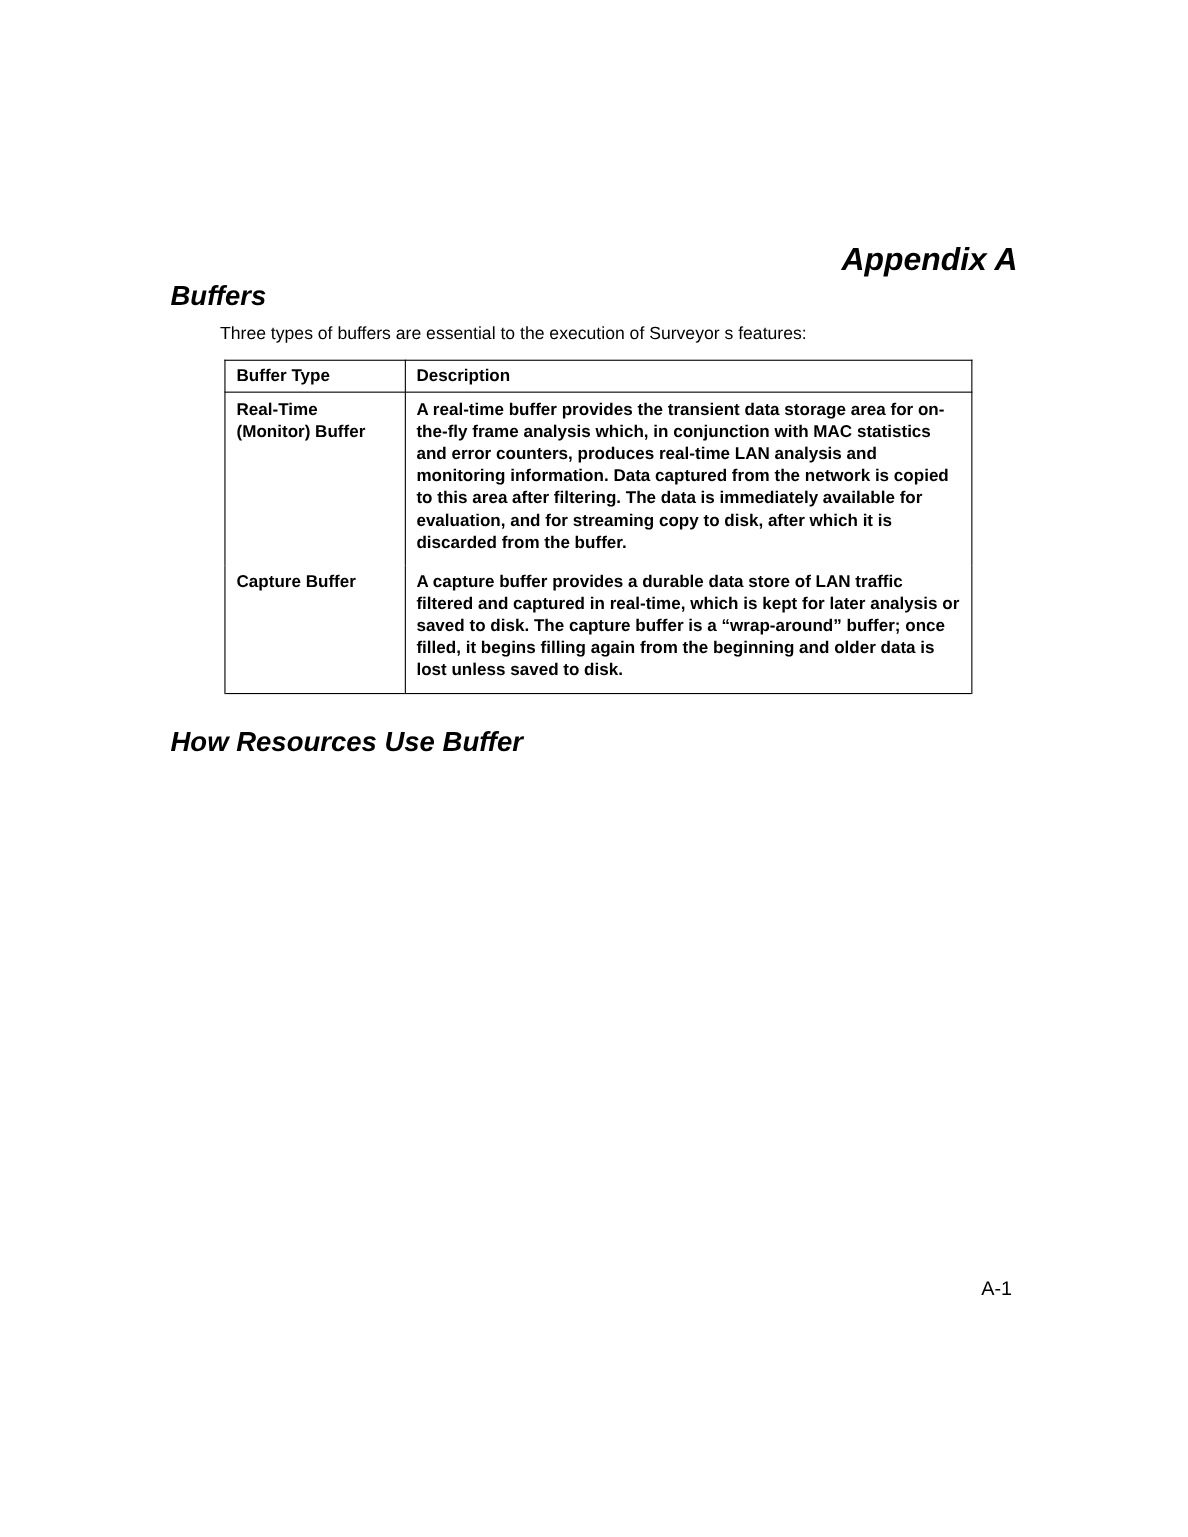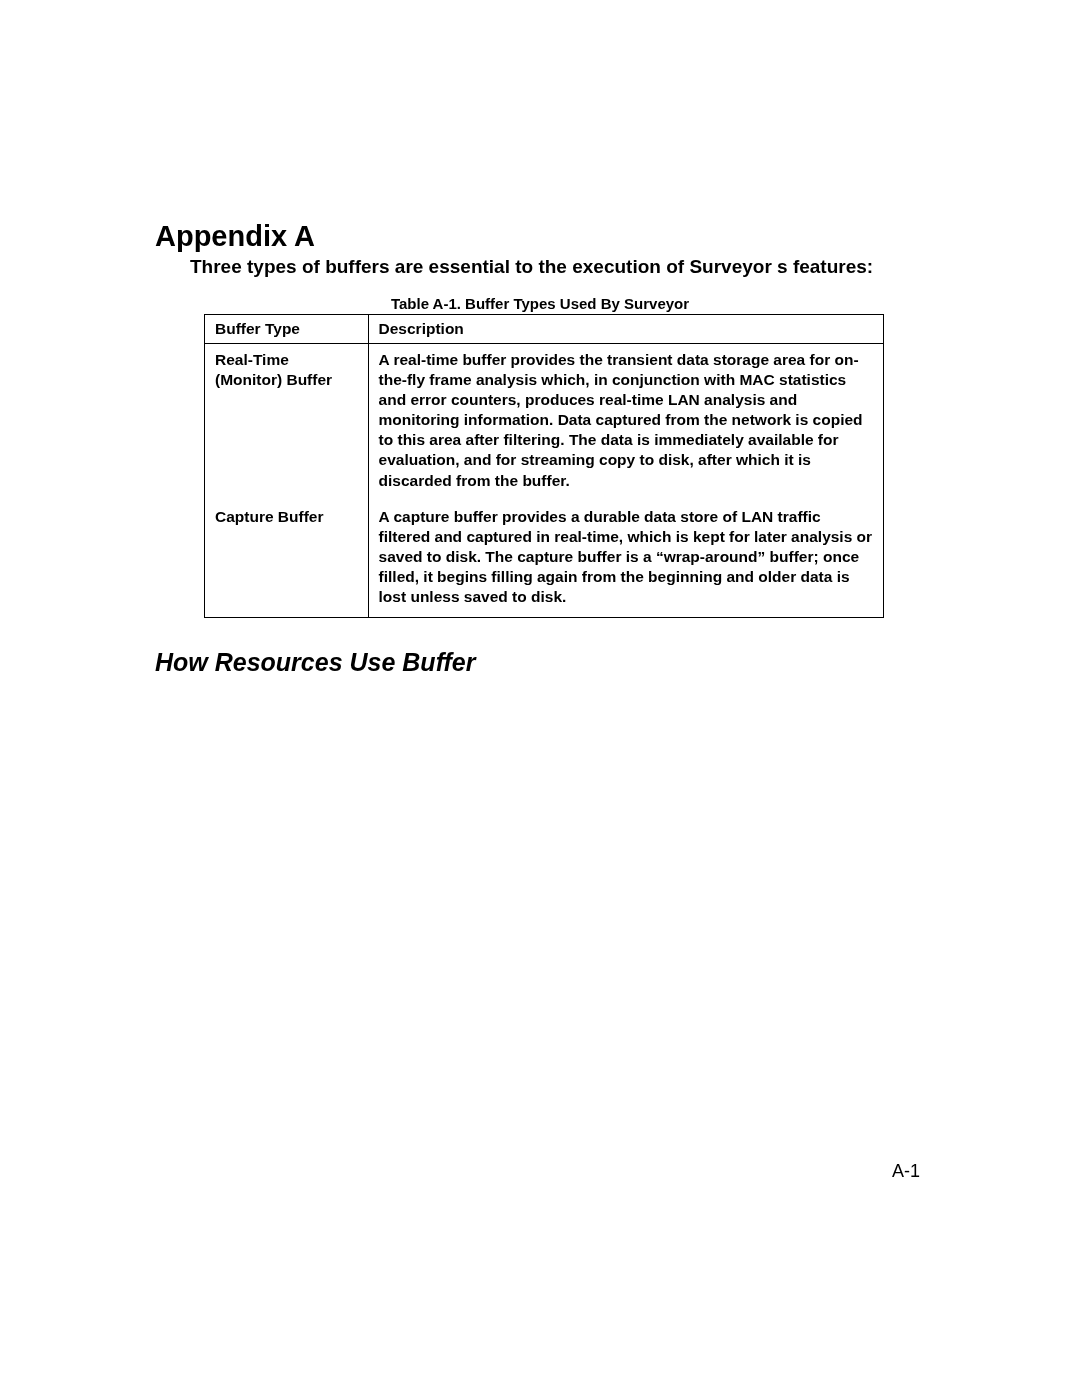--- a/index.html
+++ b/index.html
@@ -12,46 +12,46 @@
       background: #fff;
       width: 1080px;
       height: 1397px;
       color: #000;
       position: relative;
     }
     .page-content {
       padding: 220px 155px 0 155px;
     }
     .appendix-label {
-      text-align: left;
+      text-align: right;
+      font-style: italic;
       font-weight: bold;
       font-size: 29px;
       margin-bottom: 2px;
     }
     .main-title {
       text-align: right;
       font-weight: bold;
       font-size: 42px;
       margin-bottom: 100px;
     }
     .section-heading {
       font-style: italic;
       font-weight: bold;
       font-size: 25px;
       margin-bottom: 10px;
     }
     .section-heading.below {
       margin-top: 30px;
     }
     .body-text {
-      font-size: 19px;
+      font-size: 16px;
       line-height: 1.3;
-      margin-left: 35px;
+      margin-left: 45px;
       margin-bottom: 12px;
-      font-weight: bold;
     }
     .table-caption {
       text-align: center;
       font-weight: bold;
       font-size: 15px;
       margin-top: 15px;
       margin-bottom: 2px;
     }
     .buffer-table {
       margin-left: 49px;
@@ -92,23 +92,23 @@
       font-size: 18px;
       text-align: right;
     }
   </style>
 </head>
 <body>
 
 <div class="page-content">
   <div class="appendix-label">Appendix A</div>
 
+  <div class="section-heading">Buffers</div>
   <div class="body-text">Three types of buffers are essential to the execution of Surveyor s features:</div>
 
-  <div class="table-caption">Table A-1. Buffer Types Used By Surveyor</div>
   <table class="buffer-table">
     <thead>
       <tr>
         <th class="col-type">Buffer Type</th>
         <th class="col-desc">Description</th>
       </tr>
     </thead>
     <tbody>
       <tr>
         <td>Real-Time (Monitor) Buffer</td>

